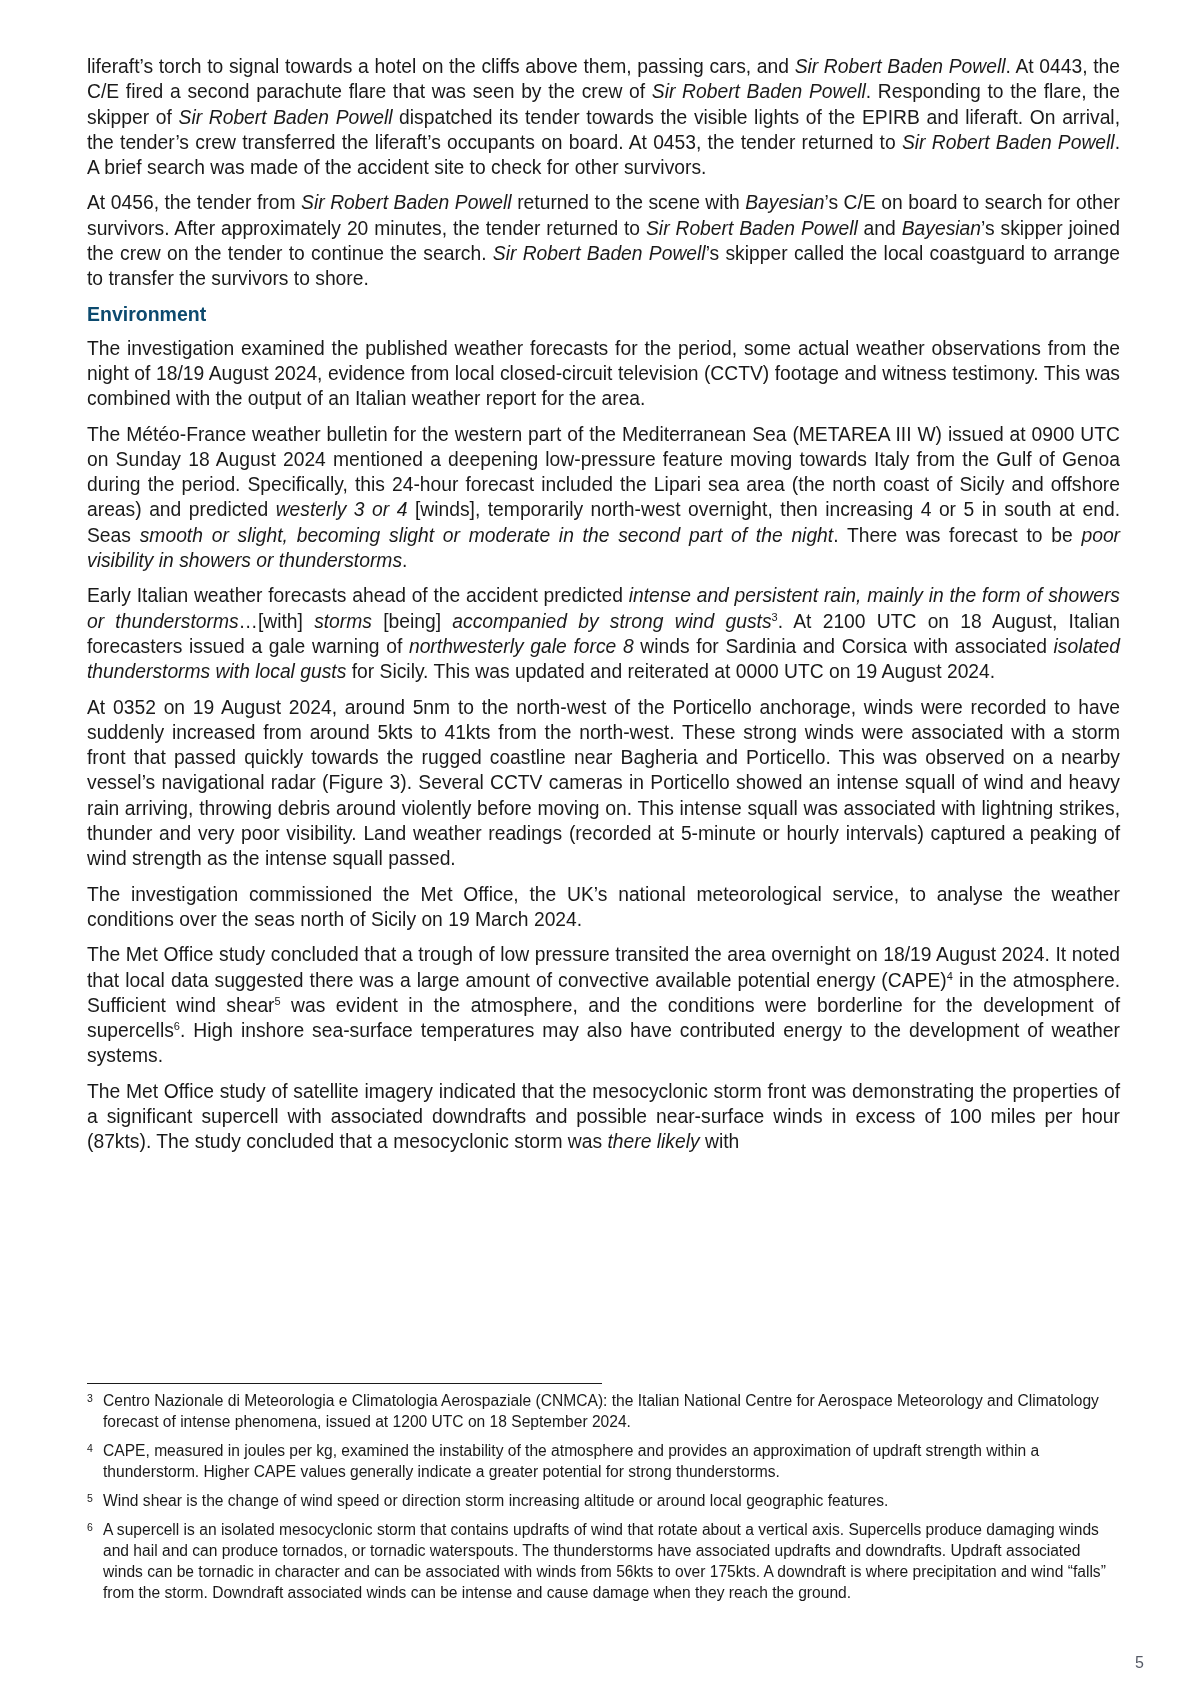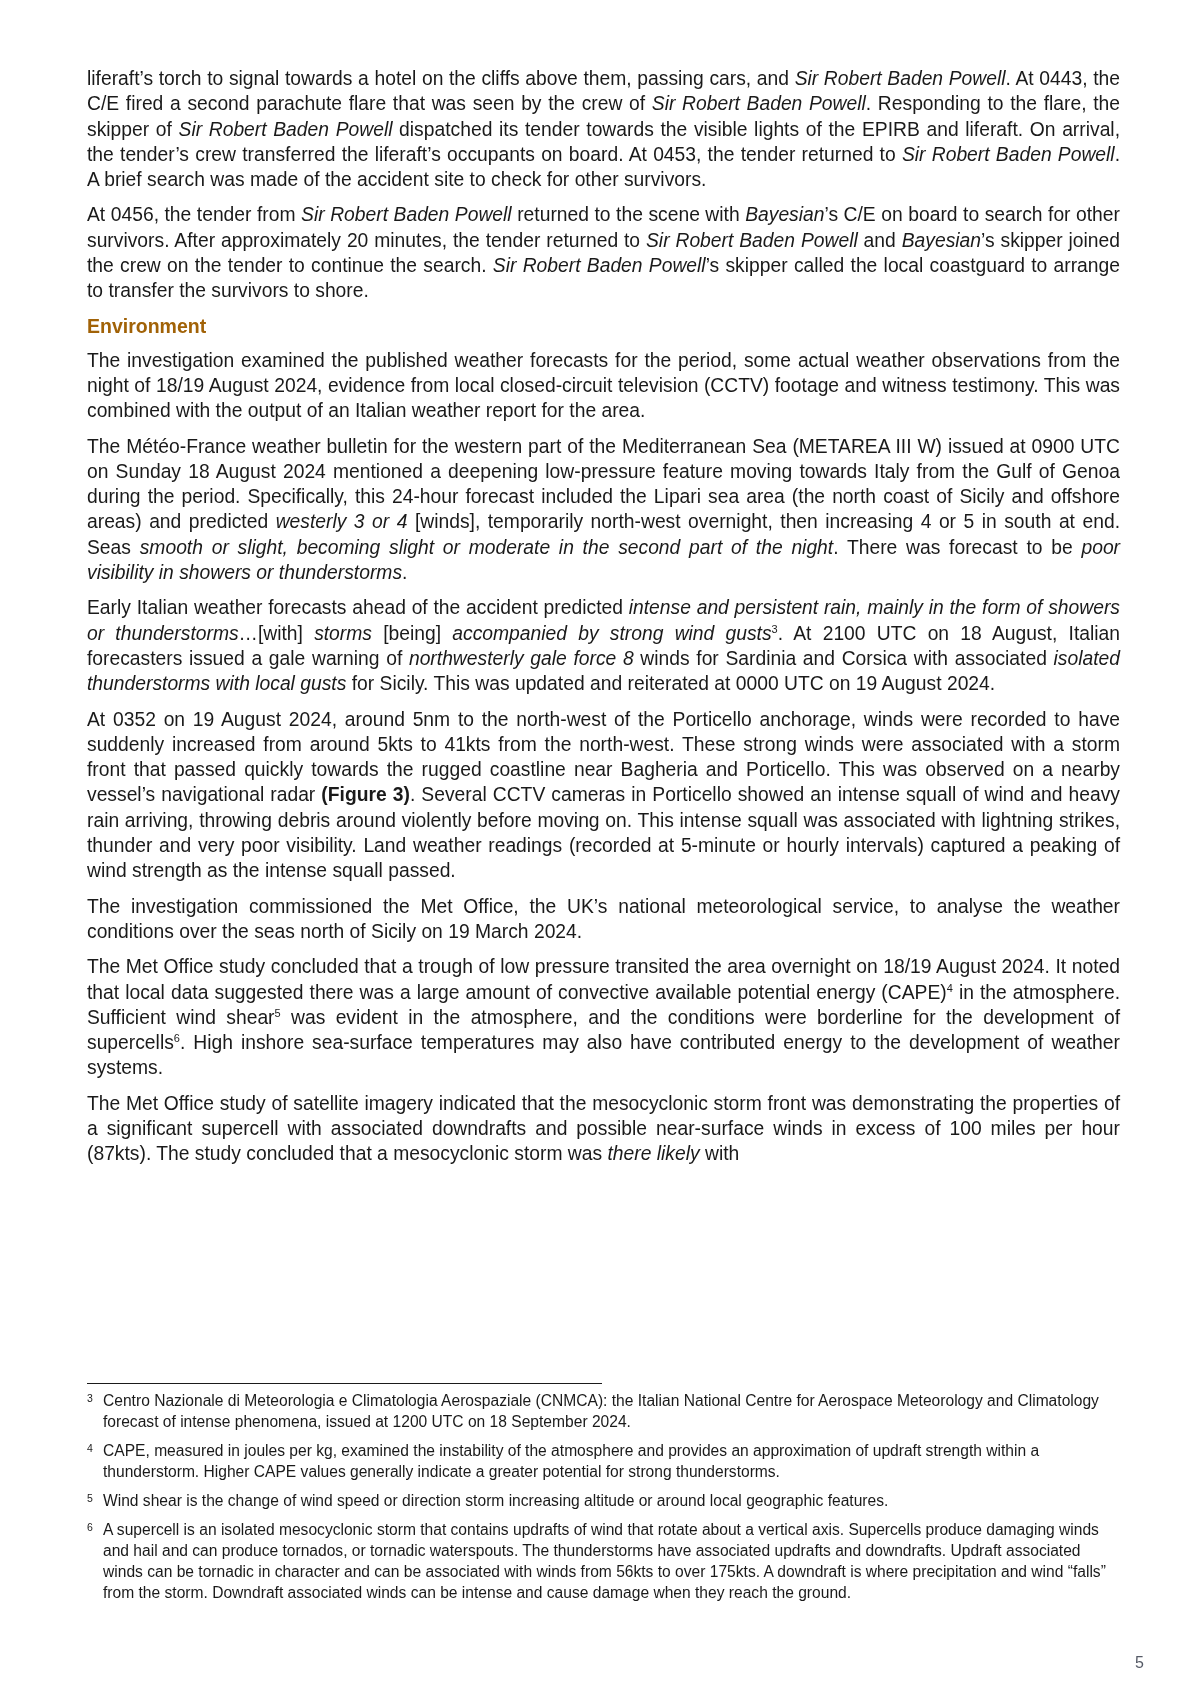--- a/index.html
+++ b/index.html
@@ -1,30 +1,30 @@
 <!DOCTYPE html>
 <html><head>
 <meta charset="utf-8">
 <style>
   html, body { margin: 0; padding: 0; background: #ffffff; }
   body { width: 1200px; height: 1696px; position: relative; overflow: hidden; }
   .page {
-    position: absolute; left: 87px; top: 66px; width: 1033px;
+    position: absolute; left: 87px; top: 54px; width: 1033px;
     font-family: "Liberation Sans", sans-serif;
     font-size: 19.3px; line-height: 25.3px; color: #1a1a1a;
     text-align: justify;
   }
   .para { margin: 0 0 10px 0; }
   .heading {
     font-family: "Liberation Sans", sans-serif;
-    font-weight: bold; color: #a16207; font-size: 19.5px;
+    font-weight: bold; color: #0c4a6e; font-size: 19.5px;
     margin: 2px 0 10px 0; line-height: 24px;
   }
   i { font-style: italic; }
-  b { font-weight: bold; }
+  b { font-weight: normal; }
   sup { font-size: 11px; vertical-align: super; line-height: 0; }
   .rule { position: absolute; left: 87px; top: 1383px; width: 515px; height: 0; border-top: 1.3px solid #1a1a1a; }
   .footnotes {
     position: absolute; left: 87px; top: 1390px; width: 1033px;
     font-family: "Liberation Sans", sans-serif;
     font-size: 15.6px; line-height: 21px; color: #1a1a1a;
   }
   .fn { display: flex; margin-bottom: 8px; }
   .fn-num { width: 16px; flex: none; font-size: 10.5px; line-height: 16px; padding-top: 0; }
   .fn-text { flex: 1; }

